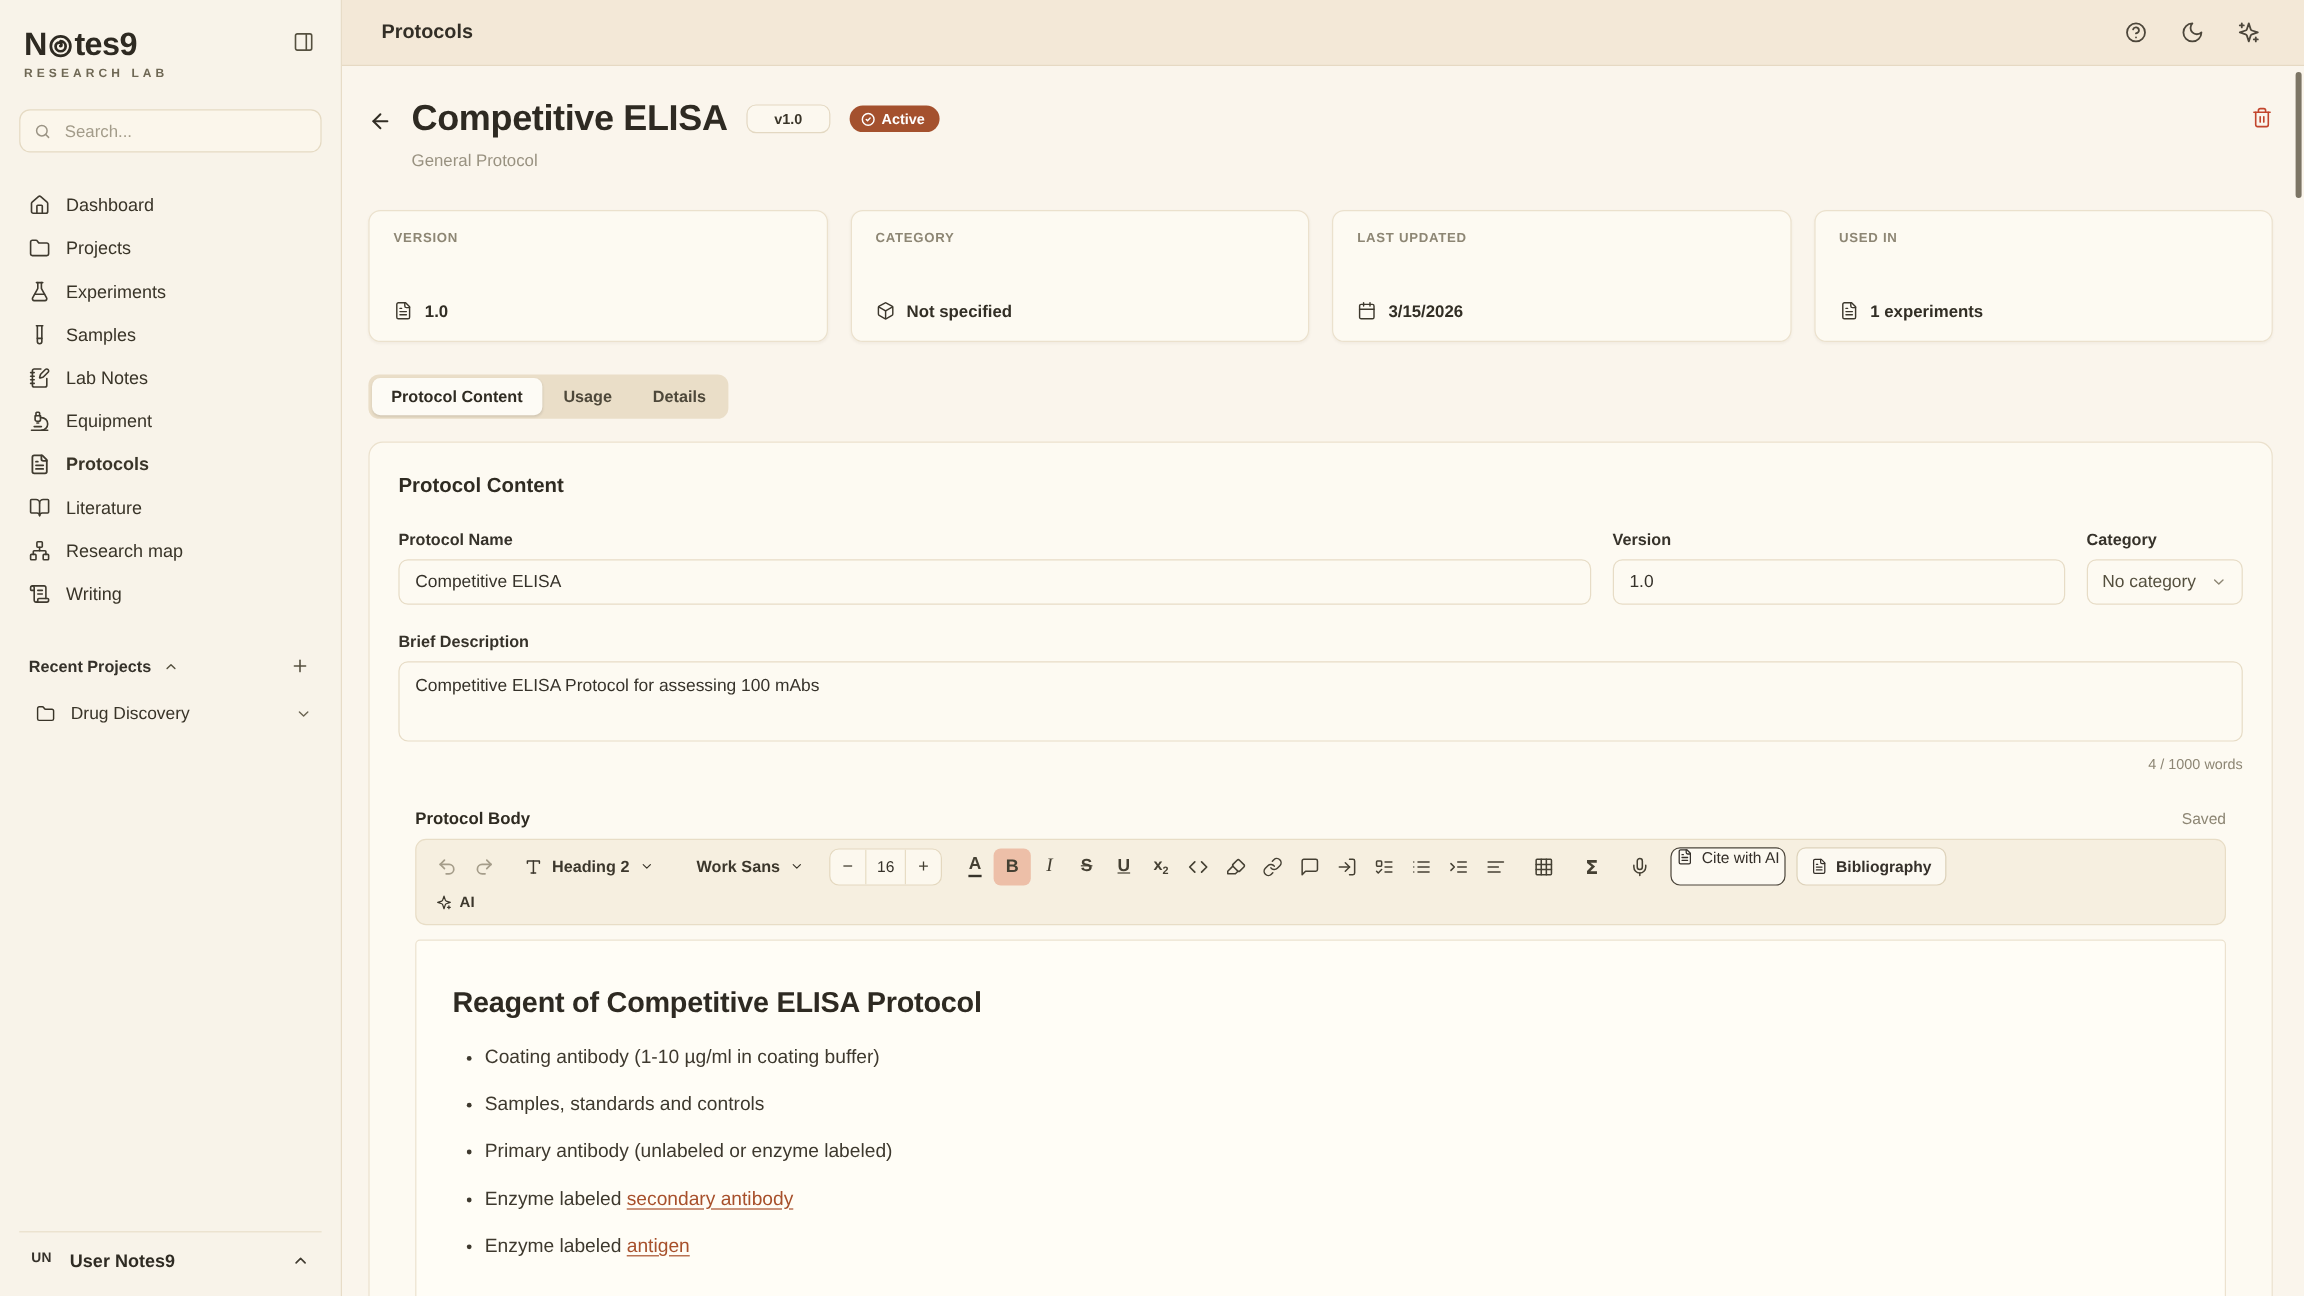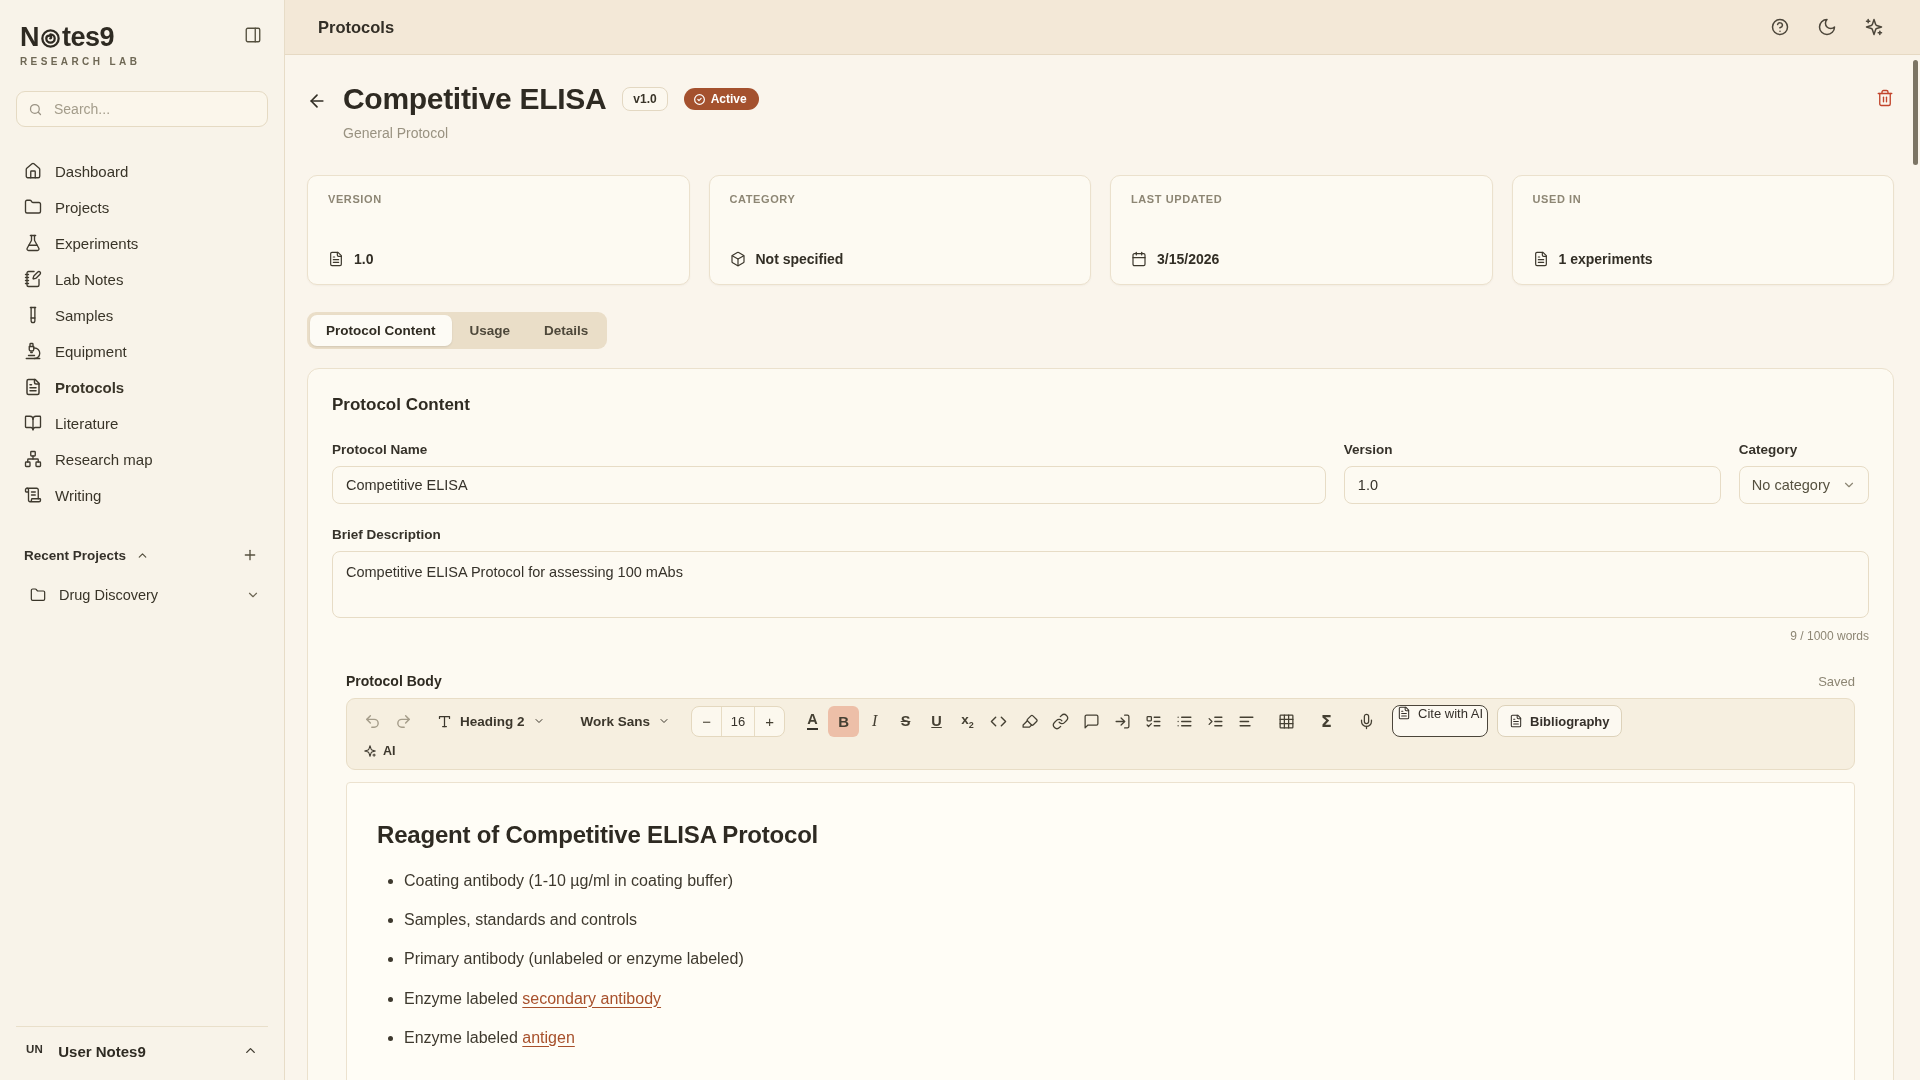--- a/index.html
+++ b/index.html
@@ -58,21 +58,21 @@
   .scrollbar-thumb { position:absolute; right:2px; top:60px; width:5px; height:105px; background:#7c7565; border-radius:3px; }
 
   .scroll { flex:1; padding:26px 26px 0 22px; overflow:hidden; }
 
   
   .page-head { display:flex; align-items:flex-start; }
   .back-btn { margin-top:10px; background:none; border:none; color:#322e25; padding:0; cursor:pointer; }
   .ph-text { margin-left:16px; }
   .title-row { display:flex; align-items:center; gap:16px; }
   h1.p-title { font-size:30px; font-weight:800; color:#2e2a22; margin:0; letter-spacing:-0.3px; line-height:1.2; }
-  .badge-version { border:1px solid #e3d8c2; background:#fcf8ef; border-radius:8px; padding:4px 10px; font-size:12px; font-weight:700; color:#393428; }
+  .badge-version { border:1px solid #e3d8c2; background:#fcf8ef; border-radius:8px; padding:4px 22px; font-size:12px; font-weight:700; color:#393428; }
   .badge-active { background:#a4512e; color:#fff; border-radius:999px; padding:4px 12px 4px 9px; font-size:12px; font-weight:700; display:flex; gap:5px; align-items:center; }
   .p-subtitle { margin-top:8px; font-size:14px; color:#999281; }
   .trash-btn { margin-left:auto; margin-top:8px; background:none; border:none; color:#c2452c; cursor:pointer; padding:0; }
 
   
   .cards { display:grid; grid-template-columns:repeat(4,1fr); gap:19px; margin-top:34px; }
   .stat { background:#fdfaf2; border:1px solid #ebe1cd; border-radius:10px; height:110px; padding:17px 20px; display:flex; flex-direction:column; box-shadow:0 1px 2px rgba(90,80,60,.05); }
   .stat-label { font-size:11px; font-weight:700; letter-spacing:.6px; color:#8d8674; }
   .stat-value { margin-top:auto; display:flex; align-items:center; gap:10px; font-size:14px; font-weight:700; color:#322e25; }
   .stat-value .sicon { color:#3d382d; }
@@ -193,39 +193,39 @@
               <path d="M14 2v6a2 2 0 0 0 .245.96l5.51 10.08A2 2 0 0 1 18 22H6a2 2 0 0 1-1.755-2.96l5.51-10.08A2 2 0 0 0 10 8V2"></path>
               <path d="M6.5 15h11"></path>
               <path d="M8.5 2h7"></path>
             </svg>
           </span>
         <span>Experiments</span>
       </a>
       <a class="nav-item">
         <span class="nicon">
             <svg width="18" height="18" viewBox="0 0 24 24" fill="none" stroke="currentColor" stroke-width="1.8" stroke-linecap="round" stroke-linejoin="round">
+              <path d="M14.5 2v17.5c0 1.4-1.1 2.5-2.5 2.5s-2.5-1.1-2.5-2.5V2"></path>
+              <path d="M8.5 2h7"></path>
+              <path d="M14.5 16h-5"></path>
+            </svg>
+          </span>
+        <span>Samples</span>
+      </a>
+      <a class="nav-item">
+        <span class="nicon">
+            <svg width="18" height="18" viewBox="0 0 24 24" fill="none" stroke="currentColor" stroke-width="1.8" stroke-linecap="round" stroke-linejoin="round">
               <path d="M13.4 2H6a2 2 0 0 0-2 2v16a2 2 0 0 0 2 2h12a2 2 0 0 0 2-2v-7.4"></path>
               <path d="M2 6h4"></path>
               <path d="M2 10h4"></path>
               <path d="M2 14h4"></path>
               <path d="M2 18h4"></path>
               <path d="M21.4 5.6a1.4 1.4 0 1 0-3-3l-5 5a2 2 0 0 0-.5.86l-.84 2.87a.5.5 0 0 0 .62.62l2.87-.84a2 2 0 0 0 .86-.5z"></path>
             </svg>
           </span>
         <span>Lab Notes</span>
-      </a>
-      <a class="nav-item">
-        <span class="nicon">
-            <svg width="18" height="18" viewBox="0 0 24 24" fill="none" stroke="currentColor" stroke-width="1.8" stroke-linecap="round" stroke-linejoin="round">
-              <path d="M14.5 2v17.5c0 1.4-1.1 2.5-2.5 2.5s-2.5-1.1-2.5-2.5V2"></path>
-              <path d="M8.5 2h7"></path>
-              <path d="M14.5 16h-5"></path>
-            </svg>
-          </span>
-        <span>Samples</span>
       </a>
       <a class="nav-item">
         <span class="nicon">
             <svg width="18" height="18" viewBox="0 0 24 24" fill="none" stroke="currentColor" stroke-width="1.8" stroke-linecap="round" stroke-linejoin="round">
               <path d="M6 18h8"></path>
               <path d="M3 22h18"></path>
               <path d="M14 22a7 7 0 1 0 0-14h-1"></path>
               <path d="M9 14h2"></path>
               <path d="M9 12a2 2 0 0 1-2-2V6h6v4a2 2 0 0 1-2 2Z"></path>
               <path d="M12 6V3a1 1 0 0 0-1-1H9a1 1 0 0 0-1 1v3"></path>
@@ -467,21 +467,21 @@
                     <path d="m6 9 6 6 6-6"></path>
                   </svg>
                 </span>
             </div>
           </div>
         </div>
 
         <div class="desc-field">
           <label class="field-label">Brief Description</label>
           <textarea class="inp" style="">Competitive ELISA Protocol for assessing 100 mAbs</textarea>
-          <div class="wordcount">9 / 1000 words</div>
+          <div class="wordcount">4 / 1000 words</div>
         </div>
 
         <div class="body-section">
           <div class="body-head">
             <span class="body-label">Protocol Body</span>
             <span class="saved">Saved</span>
           </div>
 
           <div class="toolbar">
             <div class="tb-row">

